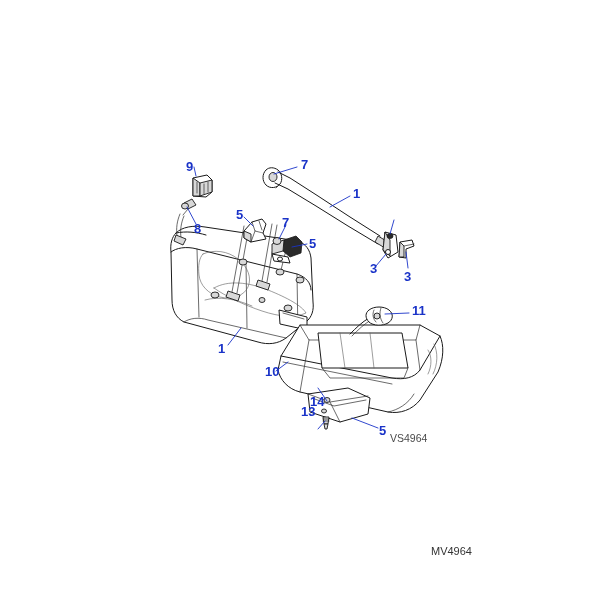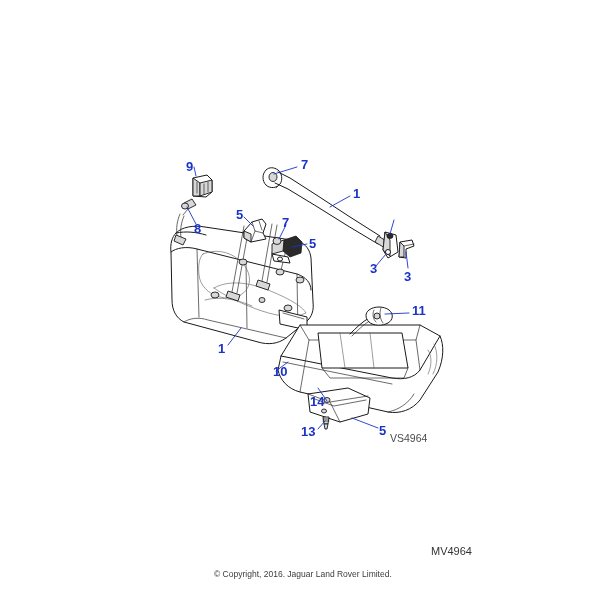--- a/index.html
+++ b/index.html
@@ -226,23 +226,22 @@
   <div class="callout" style="left:194px;top:222px;">8</div>
   <div class="callout" style="left:236px;top:208px;">5</div>
   <div class="callout" style="left:282px;top:216px;">7</div>
   <div class="callout" style="left:309px;top:237px;">5</div>
   <div class="callout" style="left:301px;top:158px;">7</div>
   <div class="callout" style="left:353px;top:187px;">1</div>
   <div class="callout" style="left:391px;top:208px;"></div>
   <div class="callout" style="left:370px;top:262px;">3</div>
   <div class="callout" style="left:404px;top:270px;">3</div>
   <div class="callout" style="left:218px;top:342px;">1</div>
-  <div class="callout" style="left:273px;top:365px;text-align:right;">10</div>
+  <div class="callout" style="left:265px;top:365px;text-align:right;">10</div>
   <div class="callout" style="left:412px;top:304px;">11</div>
   <div class="callout" style="left:310px;top:375px;margin-top:20px;">14</div>
-  <div class="callout" style="left:301px;top:425px;">13</div>
+  <div class="callout" style="left:301px;top:405px;">13</div>
   <div class="callout" style="left:379px;top:424px;">5</div>
 
   <div class="drawing-code" style="left:390px;top:432px;">VS4964</div>
   <div class="sheet-code" style="left:431px;top:545px;">MV4964</div>
-  <div class="footer-text" style="left:214px;top:569px;">© Copyright, 2016. Jaguar Land Rover Limited.</div>
 
 </div>
 
 </body></html>

